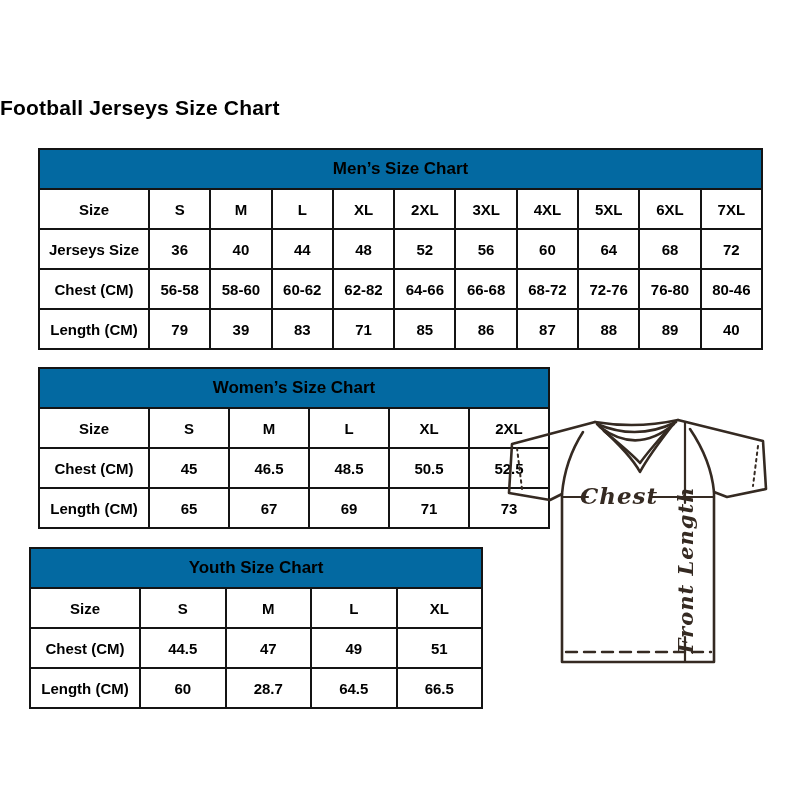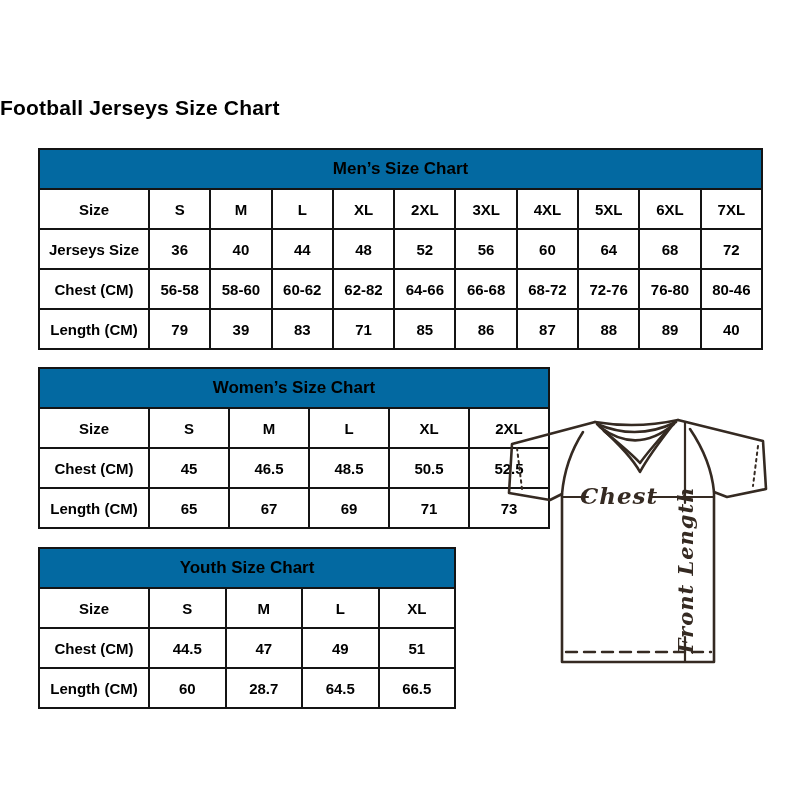--- a/index.html
+++ b/index.html
@@ -17,21 +17,21 @@
   }
   table.size-chart td{
     border:2px solid #141414;text-align:center;vertical-align:middle;
     font-weight:bold;font-size:15px;padding:0;height:38px;color:#000;
   }
   table.size-chart td.tbl-head{
     background:#0369a1;font-size:17px;
   }
   #mens-table{left:38px;top:148px;width:725px;}
   #womens-table{left:38px;top:367px;width:512px;}
-  #youth-table{left:38px;top:547px;width:418px;}
+  #youth-table{left:29px;top:547px;width:454px;}
   .jersey-wrap{position:absolute;left:503px;top:413px;width:268px;height:254px;}
   .jersey-wrap svg{display:block;width:100%;height:100%;}
   .jersey-label{
     font-family:"DejaVu Serif","Liberation Serif",serif;
     font-style:italic;font-weight:bold;fill:#352a22;
   }
 </style>
 </head>
 <body>
 

